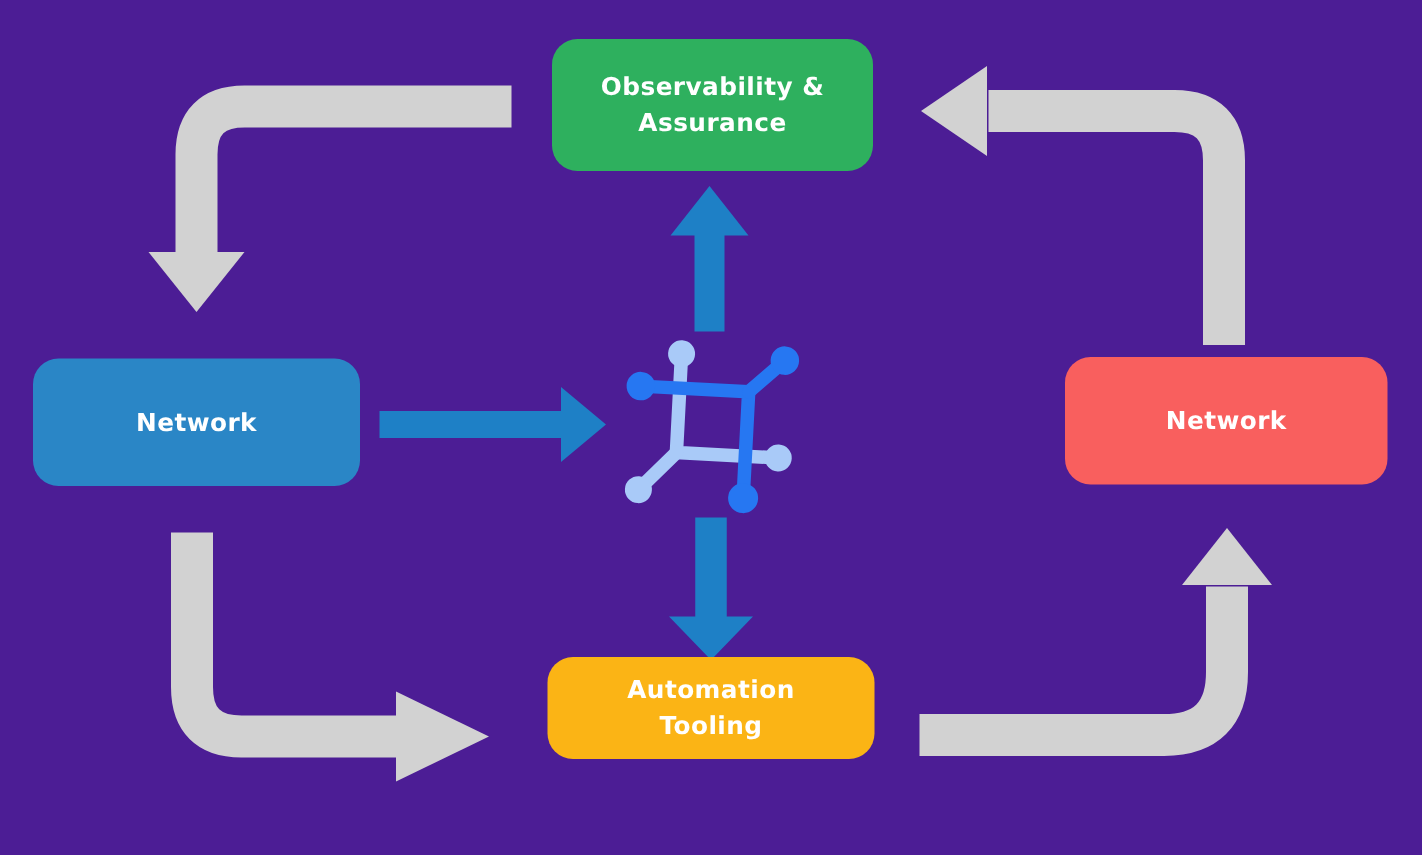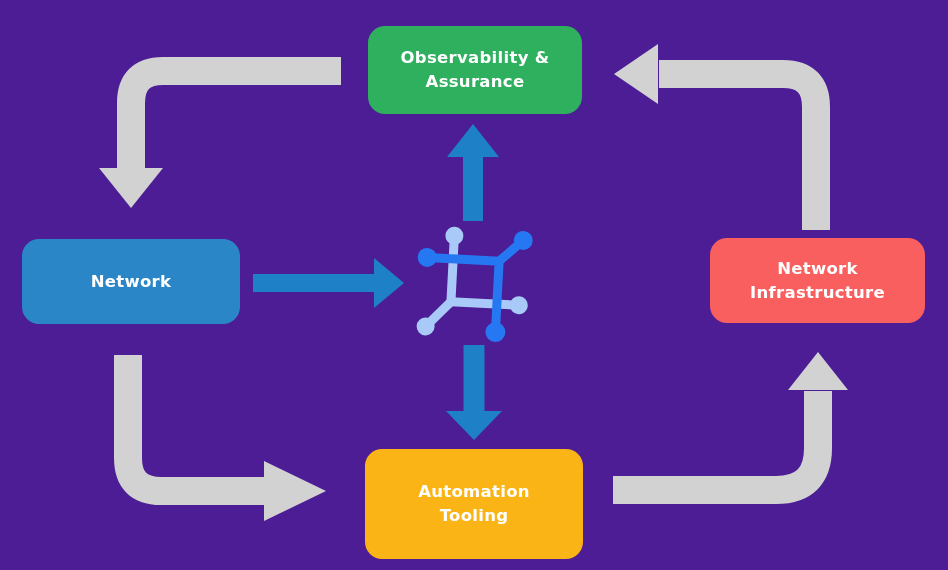--- a/index.html
+++ b/index.html
@@ -19,21 +19,21 @@
     color:#fff;
     font-size:16.5px;font-weight:bold;
     letter-spacing:0.3px;
     line-height:24px;
     text-align:center;
   }
   .node span{display:block;}
   #node-observability{left:368px;top:26px;width:214px;height:88px;background:#2EB05E;}
   #node-operations{left:22px;top:239px;width:218px;height:85px;background:#2A86C6;}
   #node-infrastructure{left:710px;top:238px;width:215px;height:85px;background:#F95F5E;}
-  #node-automation{left:365px;top:449px;width:218px;height:110px;background:#FBB415;}
+  #node-automation{left:365px;top:438px;width:218px;height:68px;background:#FBB415;}
 </style>
 </head>
 <body>
 
 <div id="canvas">
 
   <svg id="arrow-layer" viewBox="0 0 948 570" xmlns="http://www.w3.org/2000/svg">
 
     <g fill="#D2D2D2" stroke="#D2D2D2">
       <path d="M341,71 L163,71 Q131,71 131,103 L131,171" fill="none" stroke-width="28"></path>
@@ -94,21 +94,20 @@
     <span>Observability &amp;</span>
     <span>Assurance</span>
   </div>
 
   <div class="node" id="node-operations">
     <span>Network</span>
   </div>
 
   <div class="node" id="node-infrastructure">
     <span>Network</span>
-    <span>Infrastructure</span>
   </div>
 
   <div class="node" id="node-automation">
     <span>Automation</span>
     <span>Tooling</span>
   </div>
 
 </div>
 
 </body></html>

